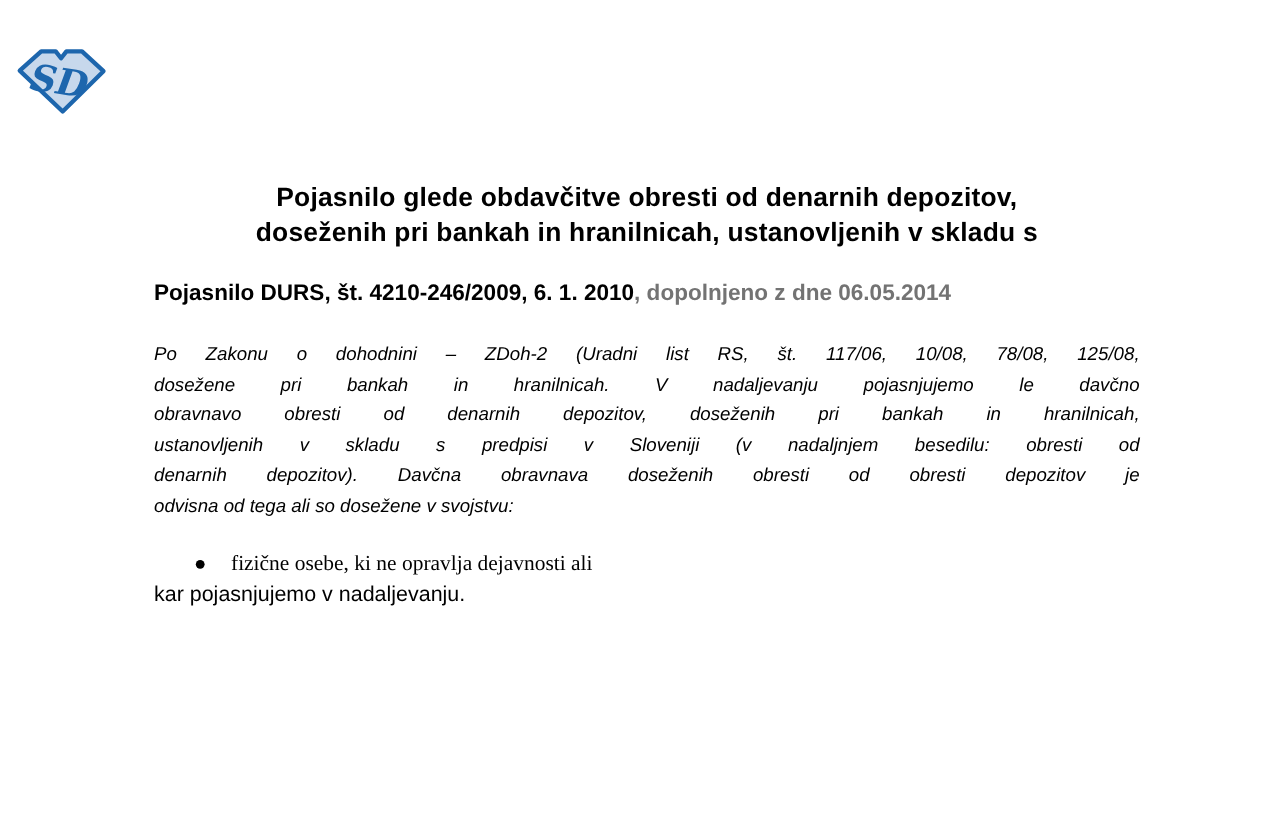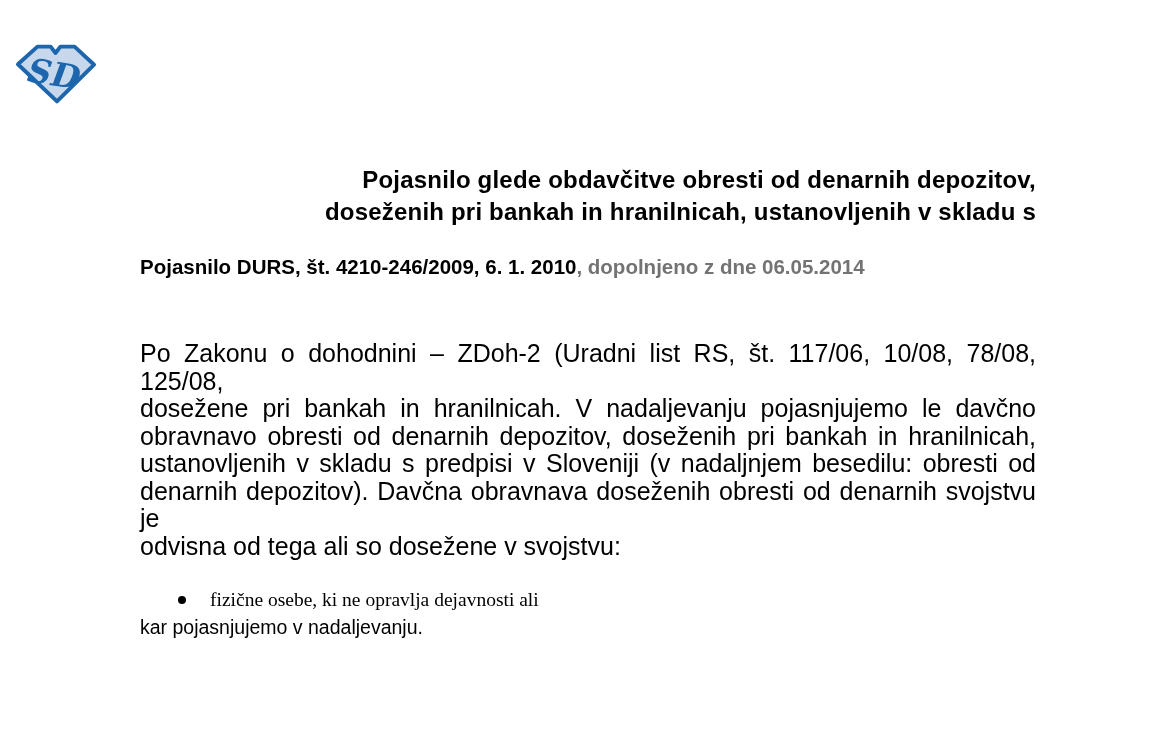--- a/index.html
+++ b/index.html
@@ -23,35 +23,36 @@
   .doc {
     position: absolute;
     left: 140px;
     top: 164px;
     width: 896px;
   }
   .title {
     font-size: 24px;
     font-weight: bold;
     line-height: 32px;
-    text-align: right;
+    text-align: center;
     letter-spacing: 0.2px;
   }
   .subtitle {
     margin-top: 27px;
     font-size: 20.5px;
     font-weight: bold;
     line-height: 23px;
     white-space: nowrap;
   }
   .subtitle .blue { color: #737373; }
   .paragraph {
-    margin-top: 62px;
-    font-size: 25px;
+    margin-top: 30px;
+    font-size: 17px;
     line-height: 27.5px;
+    font-style: italic;
   }
   .par-line {
     text-align: justify;
     text-align-last: justify;
   }
   .par-line.last {
     text-align: center;
     text-align-last: left;
   }
   .bullets {
@@ -97,21 +98,21 @@
       <div>doseženih pri bankah in hranilnicah, ustanovljenih v skladu s</div>
     </div>
 
     <div class="subtitle"><span>Pojasnilo DURS, št. 4210-246/2009, 6. 1. 2010</span><span class="blue">, dopolnjeno z dne 06.05.2014</span></div>
 
     <div class="paragraph">
       <div class="par-line">Po Zakonu o dohodnini – ZDoh-2 (Uradni list RS, št. 117/06, 10/08, 78/08, 125/08,</div>
       <div class="par-line">dosežene pri bankah in hranilnicah. V nadaljevanju pojasnjujemo le davčno</div>
       <div class="par-line">obravnavo obresti od denarnih depozitov, doseženih pri bankah in hranilnicah,</div>
       <div class="par-line">ustanovljenih v skladu s predpisi v Sloveniji (v nadaljnjem besedilu: obresti od</div>
-      <div class="par-line">denarnih depozitov). Davčna obravnava doseženih obresti od denarnih svojstvu je</div>
+      <div class="par-line">denarnih depozitov). Davčna obravnava doseženih obresti od obresti depozitov je</div>
       <div class="par-line last">odvisna od tega ali so dosežene v svojstvu:</div>
     </div>
 
     <ul class="bullets">
       <li><span class="dot"></span><span>fizične osebe, ki ne opravlja dejavnosti ali</span></li>
     </ul>
 
     <div class="closing">kar pojasnjujemo v nadaljevanju.</div>
 
   </div>

